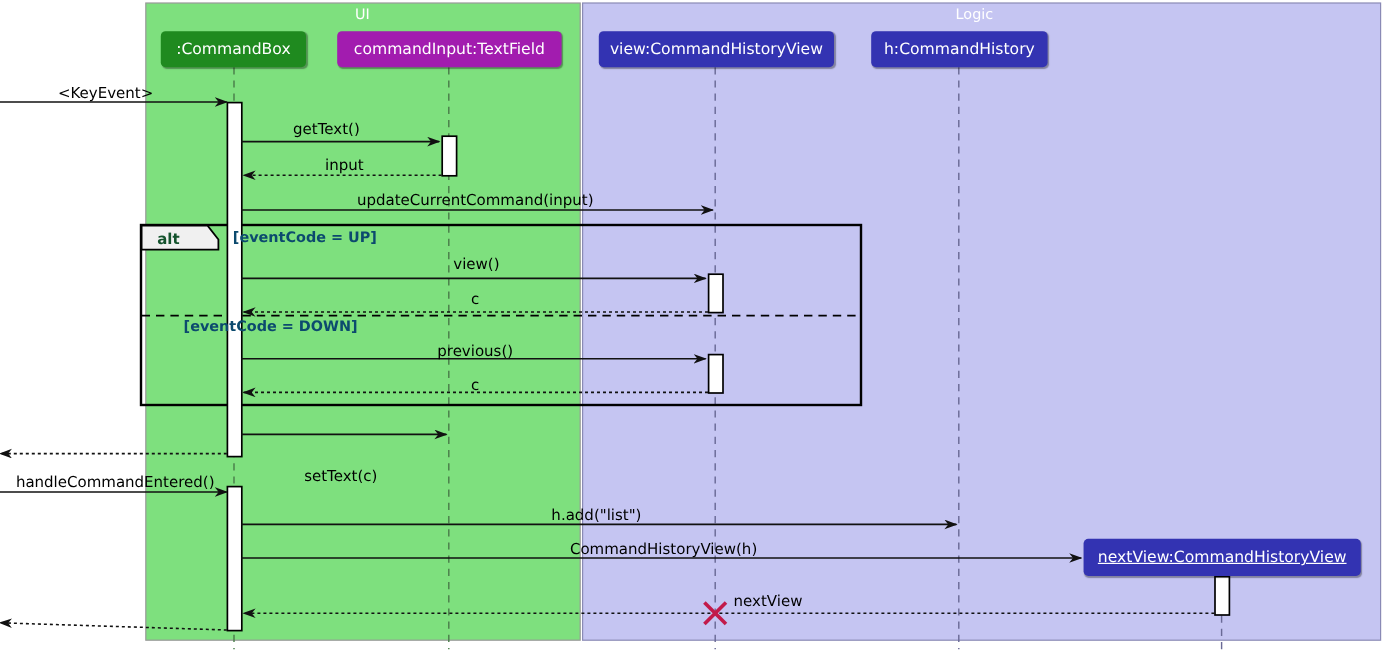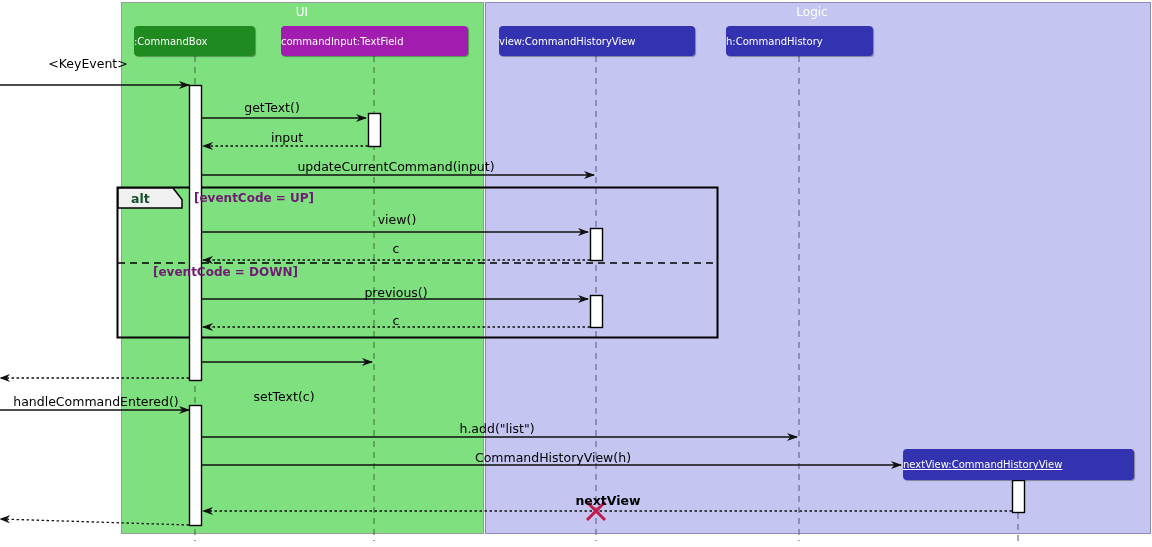--- a/index.html
+++ b/index.html
@@ -27,42 +27,43 @@
     font-family: "DejaVu Sans", sans-serif;
     white-space: nowrap;
     text-align: center;
     pointer-events: none;
   }
   .participant {
     position: absolute;
     box-sizing: border-box;
     border-radius: 4px;
     color: #ffffff;
-    font-size: 10px;
+    font-size: 13px;
     font-family: "DejaVu Sans", sans-serif;
     display: flex;
     align-items: center;
+    justify-content: center;
     white-space: nowrap;
     box-shadow: 1px 1px 1px rgba(0,0,0,0.35);
   }
   .msg-label {
     position: absolute;
     font-size: 12.5px;
     font-family: "DejaVu Sans", sans-serif;
     color: #000000;
     white-space: nowrap;
     pointer-events: none;
   }
   .msg-label.center { transform: translateX(-50%); }
   .guard {
     position: absolute;
     font-size: 12px;
     font-weight: bold;
     font-family: "DejaVu Sans", sans-serif;
-    color: #701a75;
+    color: #0c4a6e;
     white-space: nowrap;
     pointer-events: none;
   }
   .alt-tag {
     position: absolute;
     font-size: 12.5px;
     font-weight: bold;
     font-family: "DejaVu Sans", sans-serif;
     color: #14532d;
     white-space: nowrap;
@@ -147,33 +148,33 @@
       </div>
       <div class="participant" style="left: 726px; top: 26px; width: 147px; height: 30px; background: rgb(51, 51, 178);">
         <span>h:CommandHistory</span>
       </div>
       <div class="participant" style="left: 903px; top: 449px; width: 231px; height: 31px; background: rgb(51, 51, 178); text-decoration: underline;">
         <span>nextView:CommandHistoryView</span>
       </div>
     </div>
 
   <div id="message-labels">
-      <div class="msg-label center" style="left: 88px; top: 56px;">&lt;KeyEvent&gt;</div>
+      <div class="msg-label center" style="left: 88px; top: 70px;">&lt;KeyEvent&gt;</div>
       <div class="msg-label center" style="left: 272px; top: 100px;">getText()</div>
       <div class="msg-label center" style="left: 287px; top: 130px;">input</div>
       <div class="msg-label center" style="left: 396px; top: 159px;">updateCurrentCommand(input)</div>
       <div class="msg-label center" style="left: 397px; top: 212px;">view()</div>
       <div class="msg-label center" style="left: 396px; top: 241px;">c</div>
       <div class="msg-label center" style="left: 396px; top: 285px;">previous()</div>
       <div class="msg-label center" style="left: 396px; top: 313px;">c</div>
       <div class="msg-label center" style="left: 284px; top: 349px; margin-top: 40px;">setText(c)</div>
       <div class="msg-label center" style="left: 96px; top: 394px;">handleCommandEntered()</div>
       <div class="msg-label center" style="left: 497px; top: 421px;">h.add("list")</div>
       <div class="msg-label center" style="left: 553px; top: 450px;">CommandHistoryView(h)</div>
-      <div class="msg-label center" style="left: 608px; top: 493px; font-weight: bold;">nextView</div>
+      <div class="msg-label center" style="left: 640px; top: 493px;">nextView</div>
     </div>
 
   <div id="fragment-labels">
       <div class="alt-tag" style="left: 131px; top: 191px;">alt</div>
       <div class="guard" style="left: 194px; top: 191px;">[eventCode = UP]</div>
       <div class="guard" style="left: 121px; top: 265px; padding-left: 32px;">[eventCode = DOWN]</div>
     </div>
 
 </div>
 

